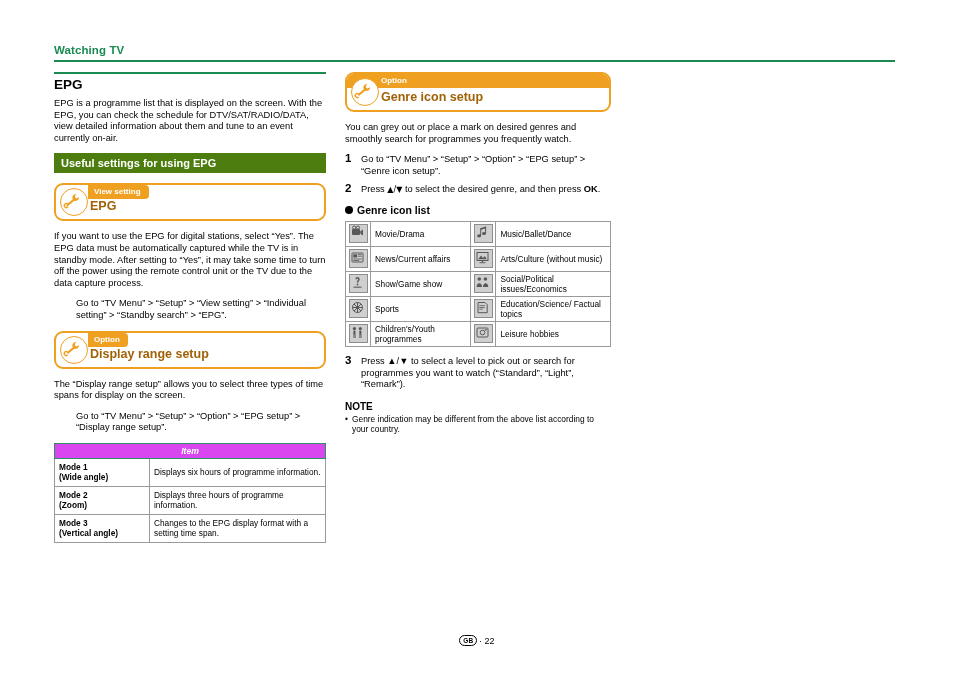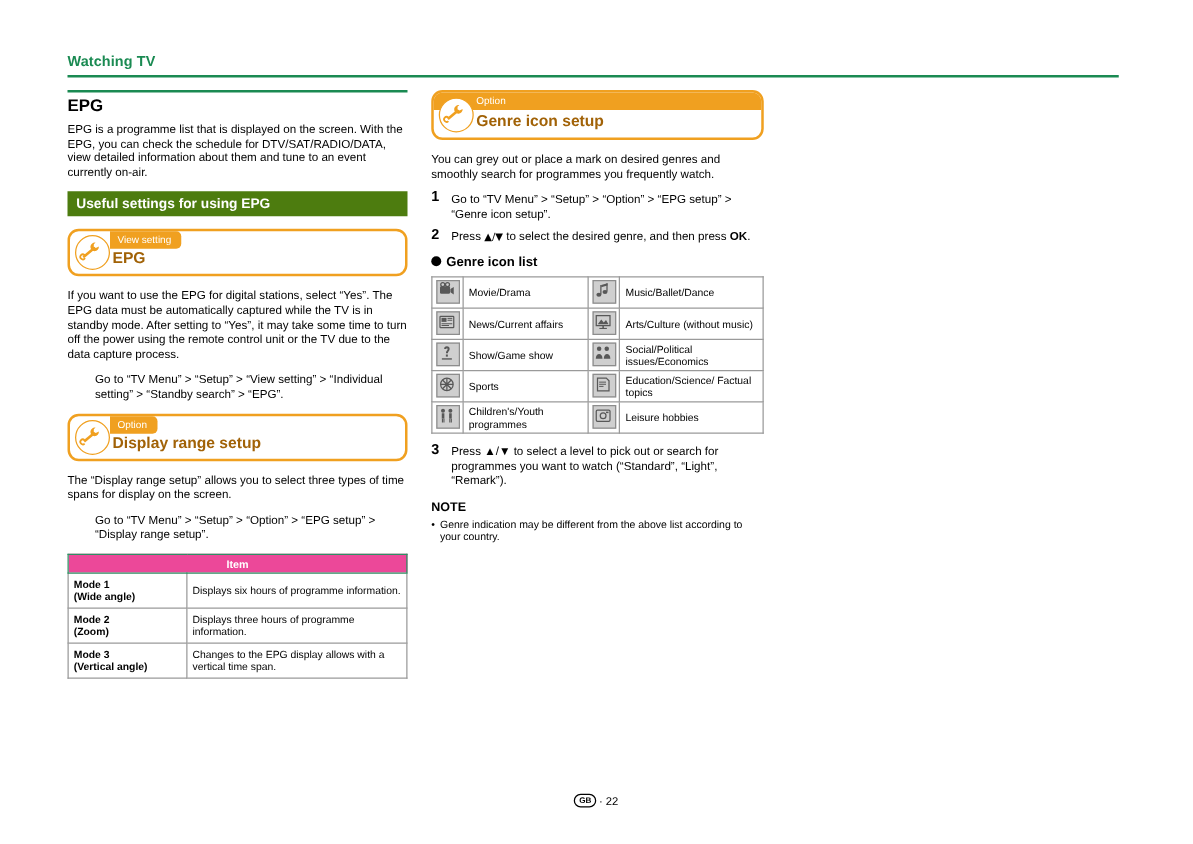--- a/index.html
+++ b/index.html
@@ -93,21 +93,21 @@
     overflow: visible;
   }
   .opt-box .tab {
     position: absolute;
     left: 32px;
     top: -0px;
     height: 13px;
     background: #f0a020;
     color: #ffffff;
     font-size: 8px;
-    font-weight: normal;
+    font-weight: bold;
     padding: 1px 8px 0 6px;
     border-top-right-radius: 4px;
     border-bottom-right-radius: 4px;
     line-height: 12px;
     white-space: nowrap;
   }
   .opt-box.tab-full .tab-bar {
     position: absolute;
     left: 0; right: 0; top: 0;
     height: 14px;
@@ -143,27 +143,28 @@
     padding-left: 22px;
   }
 
   
   table.tbl {
     border-collapse: collapse;
     width: 100%;
     font-size: 8.3px;
   }
   table.tbl th {
-    background: #ec4899;
+    background: #d946ef;
     color: #ffffff;
     font-size: 8.6px;
     font-weight: bold;
     border: 1px solid #2f8f63;
     padding: 2px 3px;
     text-align: center;
+    font-style: italic;
   }
   table.tbl td {
     border: 1px solid #9a9a9a;
     padding: 3px 4px;
     vertical-align: middle;
     line-height: 10.5px;
   }
   table.tbl td.mode {
     font-weight: bold;
     width: 86px;
@@ -345,21 +346,21 @@
             <span>Mode 2</span><br>
             <span>(Zoom)</span>
           </td>
           <td>Displays three hours of programme information.</td>
         </tr>
         <tr>
           <td class="mode">
             <span>Mode 3</span><br>
             <span>(Vertical angle)</span>
           </td>
-          <td>Changes to the EPG display allows with a vertical time span.</td>
+          <td>Changes to the EPG display format with a setting time span.</td>
         </tr>
       </tbody>
     </table>
 
   </div>
 
   <div class="col-right">
 
     <div class="opt-box tab-full" style="height:36px;">
       <div class="tab-bar"></div>

